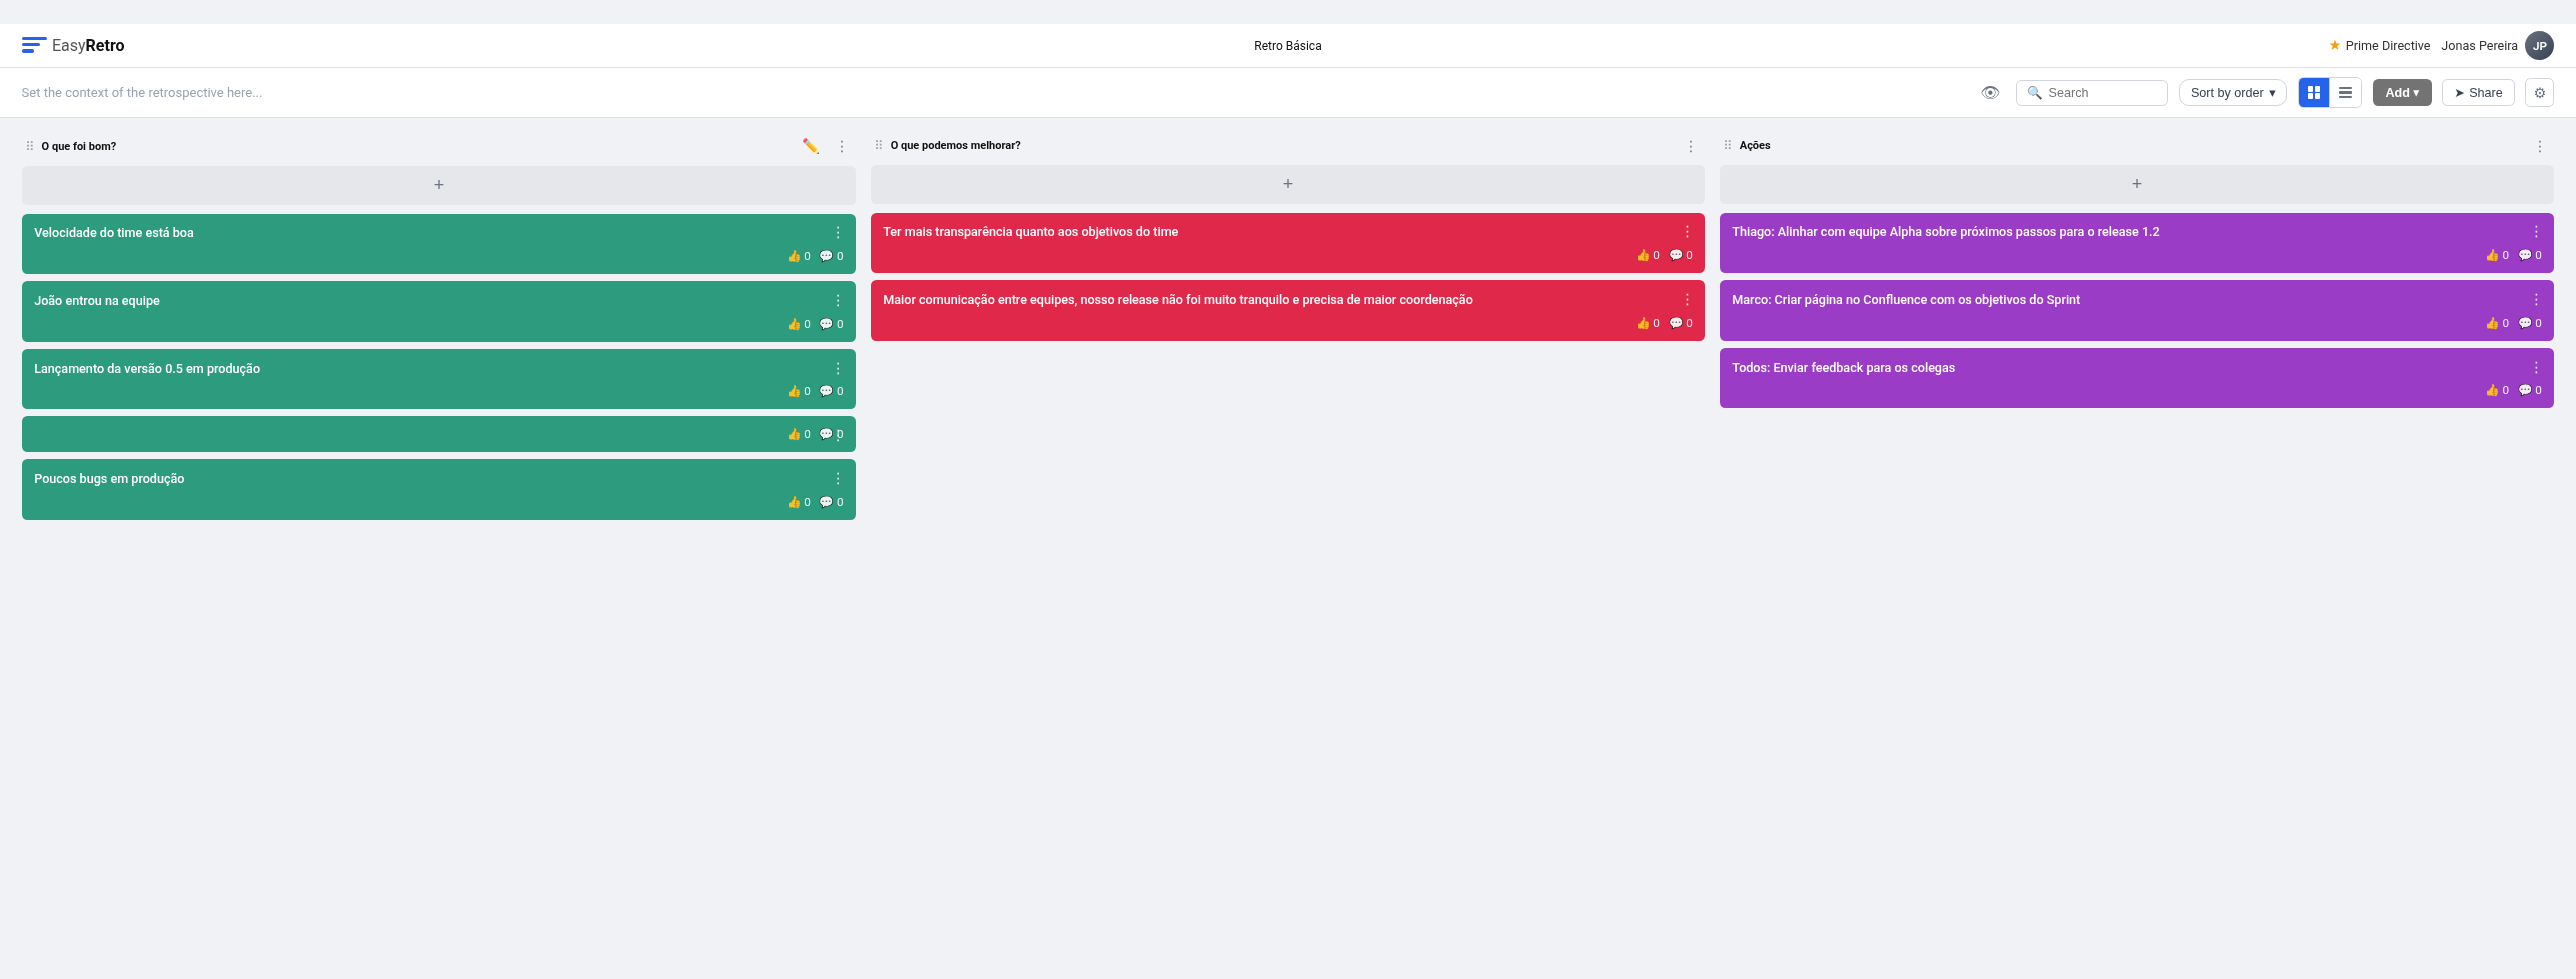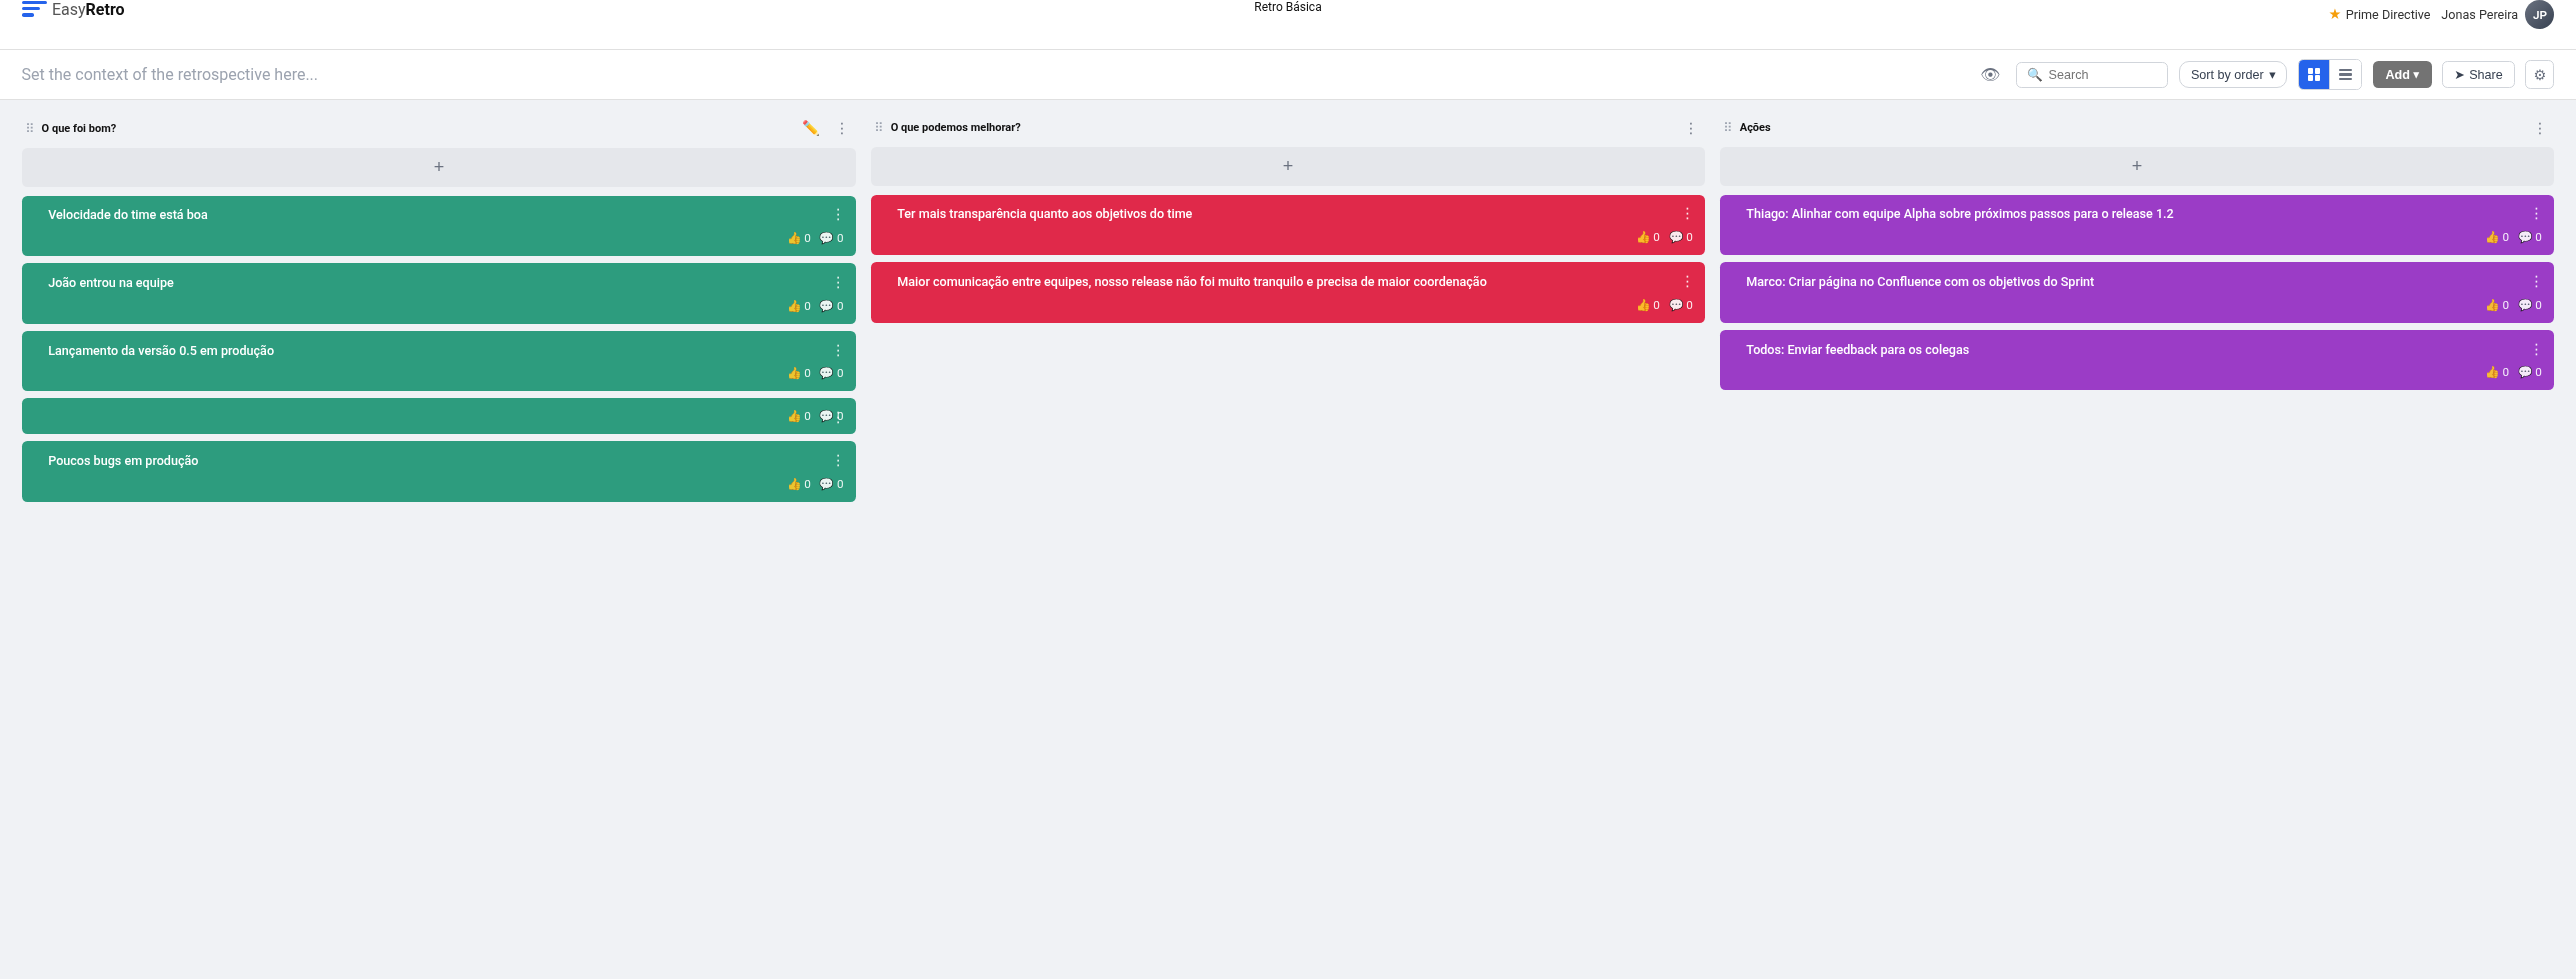--- a/index.html
+++ b/index.html
@@ -7,25 +7,26 @@
       font-family: -apple-system, BlinkMacSystemFont, 'Segoe UI', Roboto, sans-serif;
       background: #f0f2f5;
       min-height: 100vh;
     }
 
     
     .header {
       background: #fff;
       border-bottom: 0.9px solid #e0e0e0;
       padding: 0 21.6px;
-      height: 50px;
-      display: flex;
-      align-items: flex-start;
+      height: 44px;
+      display: flex;
+      align-items: center;
       justify-content: space-between;
       position: relative;
+      margin-top: 24px;
     }
     .logo {
       display: flex;
       align-items: center;
       gap: 5.4px;
     }
     .logo-icon {
       width: 25px;
       height: 18px;
       display: flex;
@@ -91,21 +92,21 @@
     .toolbar {
       background: #fff;
       border-bottom: 0.9px solid #e0e0e0;
       padding: 9px 21.6px;
       display: flex;
       align-items: center;
       gap: 10.8px;
     }
     .context-text {
       flex: 1;
-      font-size: 16px;
+      font-size: 13px;
       color: #9ca3af;
     }
     .visibility-btn {
       width: 29px;
       height: 29px;
       border: none;
       background: none;
       cursor: pointer;
       display: flex;
       align-items: center;
@@ -262,21 +263,20 @@
       margin-bottom: 7.2px;
       position: relative;
       color: white;
     }
     .card-text {
       font-size: 12.6px;
       font-weight: 500;
       line-height: 1.4;
       margin-bottom: 7.2px;
       padding-right: 18px;
-      margin-left: 14px;
     }
     .card-footer {
       display: flex;
       align-items: center;
       justify-content: flex-end;
       gap: 9px;
     }
     .card-stat {
       display: flex;
       align-items: center;

